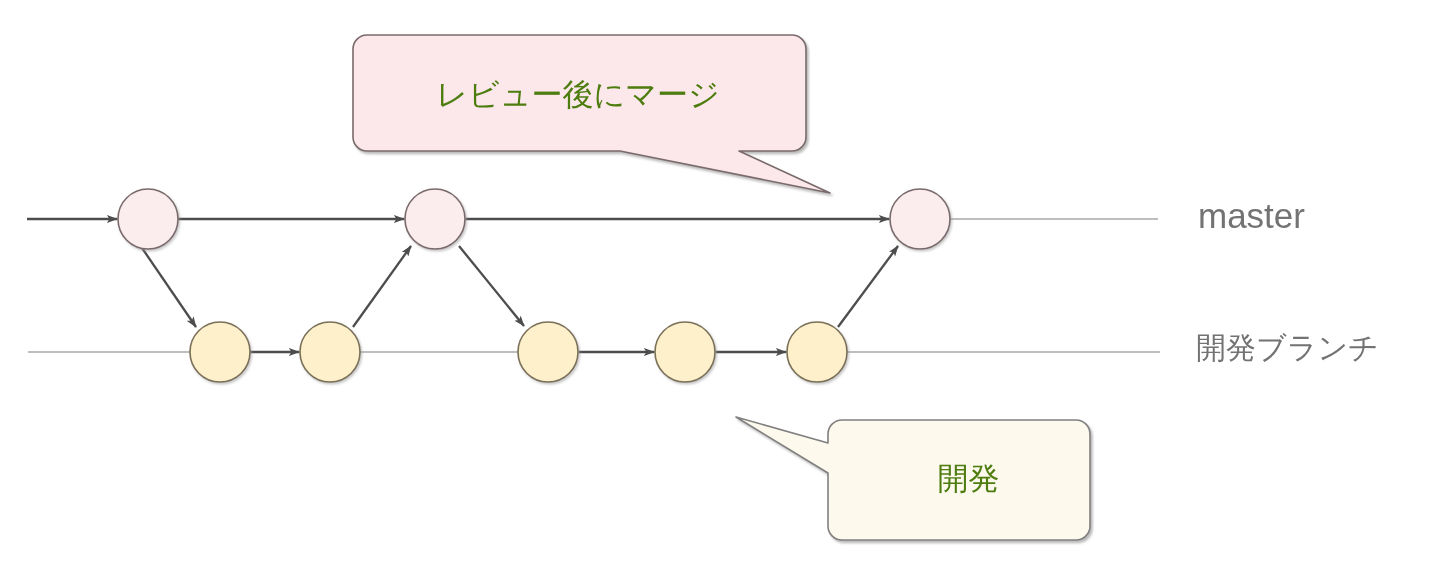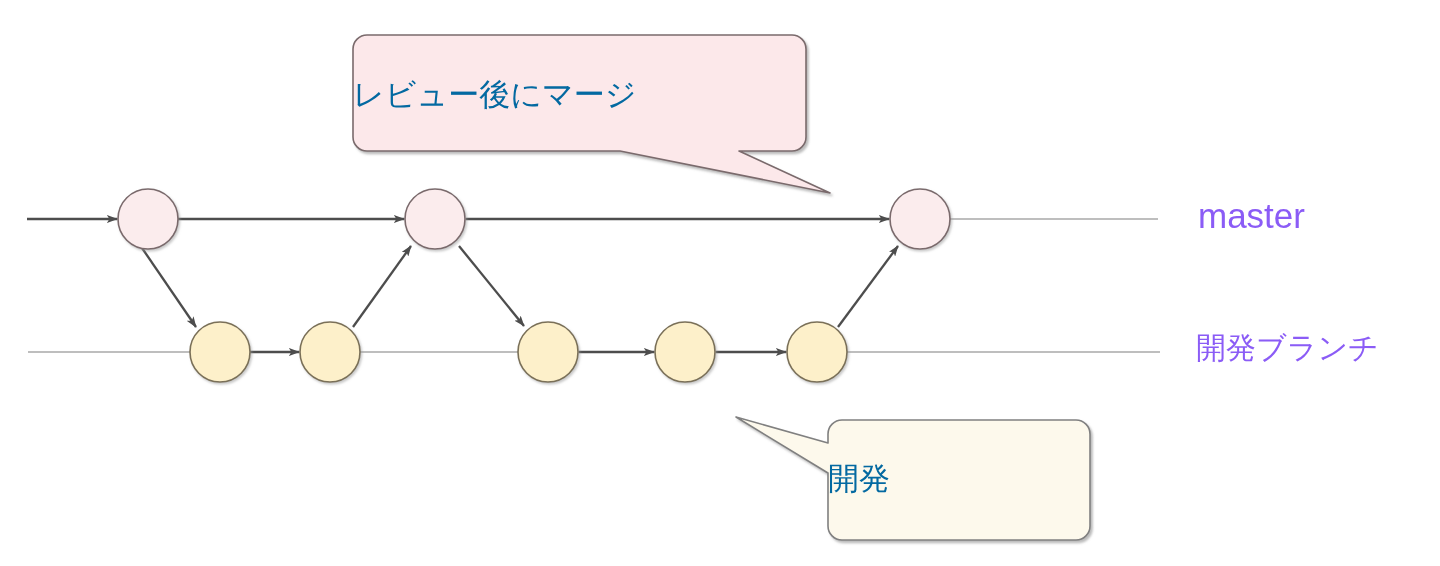--- a/index.html
+++ b/index.html
@@ -8,49 +8,51 @@
     background:#ffffff;
     font-family:"Liberation Sans","DejaVu Sans",sans-serif;
     overflow:hidden;
     position:relative;
   }
   #stage{position:absolute;left:0;top:0;width:1440px;height:566px;}
   svg#scene{position:absolute;left:0;top:0;width:1440px;height:566px;display:block;}
 
   .branch-label{
     position:absolute;
-    color:#8b5cf6;
+    color:#737373;
     white-space:nowrap;
     font-weight:400;
   }
   #label-master{
     left:1198px; top:196px;
     font-size:35px;
     letter-spacing:0px;
   }
   #label-dev{
     left:1196px; top:328px;
     font-size:30px;
     letter-spacing:0px;
   }
   .callout-text{
     position:absolute;
-    color:#0369a1;
+    color:#4d7c0f;
     white-space:nowrap;
     font-weight:500;
+    text-align:center;
   }
   #callout-merge-text{
     left:353px; top:74px;
     width:450px;
     font-size:31px;
   }
   #callout-dev-text{
     left:828px; top:458px;
     width:249px;
     font-size:31px;
+    padding-left:16px;
   }
 </style>
 </head>
 <body>
 
 <div id="stage">
 
   <svg id="scene" viewBox="0 0 1440 566" xmlns="http://www.w3.org/2000/svg">
     <defs>
       <marker id="arrowhead" markerWidth="11" markerHeight="8" refX="10.2" refY="4" orient="auto" markerUnits="userSpaceOnUse">

